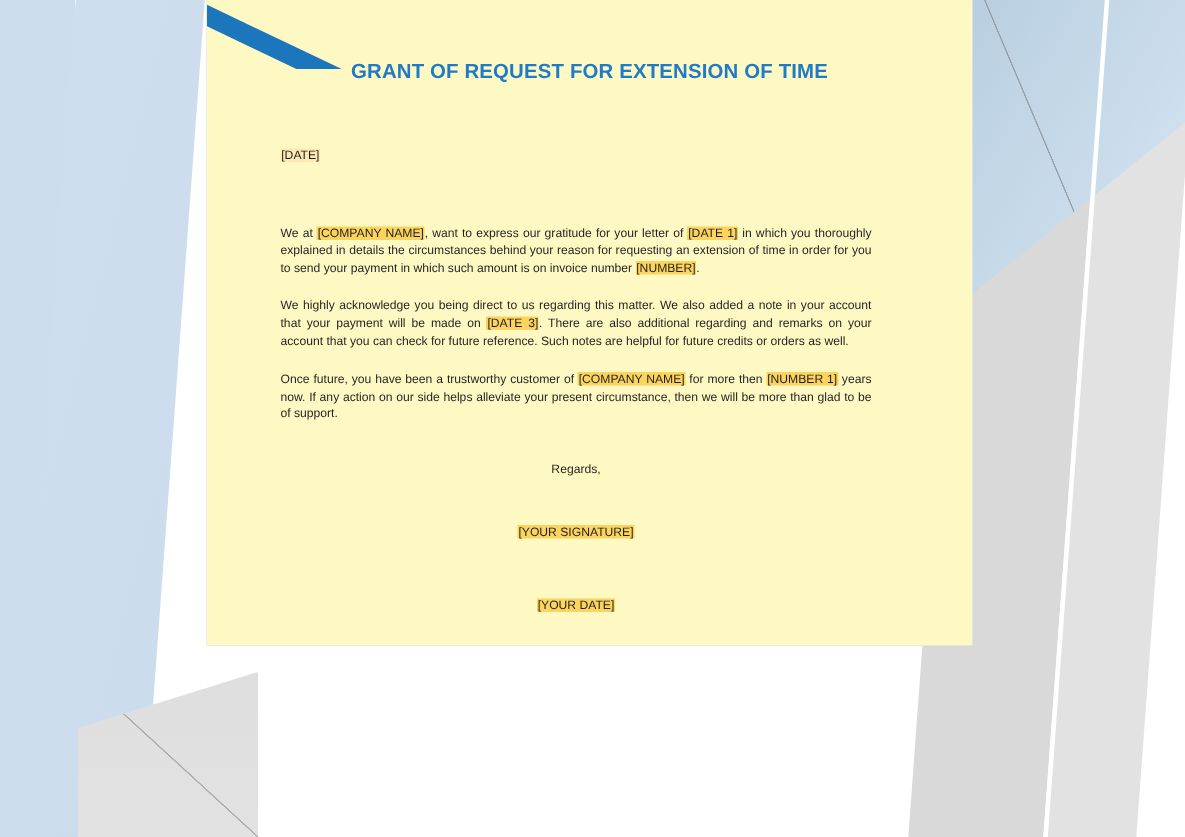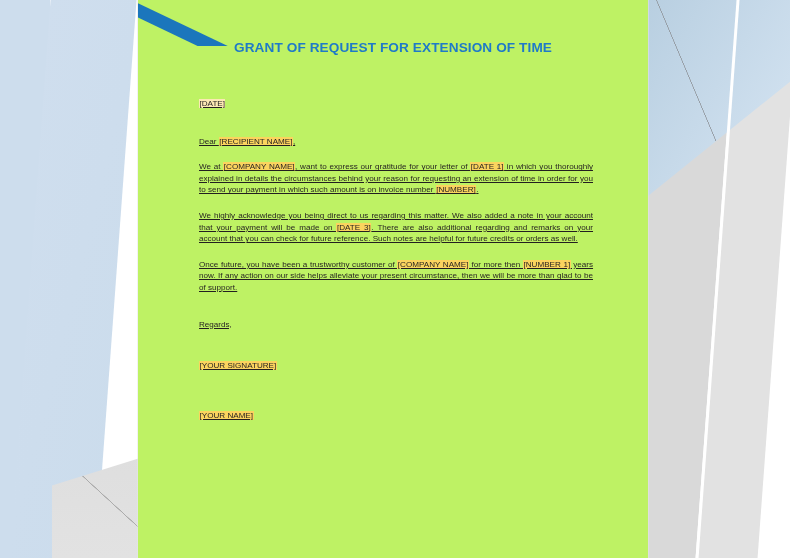--- a/index.html
+++ b/index.html
@@ -107,22 +107,22 @@
     transform: skewX(-4.2deg);
     transform-origin: top left;
   }
 
   
   #page {
     position: absolute;
     left: 138px;
     top: 0;
     width: 510px;
-    height: 558px;
-    background: #bef264;
+    height: 430px;
+    background: #fef9c3;
     overflow: hidden;
     box-shadow: 0 0 0 0.5px #e6e6e6;
   }
 
   
   .banner {
     position: absolute;
     top: 0;
     left: 0;
     width: 150px;
@@ -148,47 +148,46 @@
     width: 100%;
     text-align: center;
     color: #1f7ac8;
     font-size: 13.6px;
     font-weight: bold;
     letter-spacing: .1px;
   }
 
   .content {
     position: absolute;
-    left: 61px;
+    left: 49px;
     top: 98px;
     width: 394px;
     color: #231f20;
     font-size: 8.1px;
     line-height: 11.6px;
     text-align: justify;
-    text-decoration: underline;
   }
   .content p {
     margin: 0;
   }
   .gap-sm { height: 26px; }
   .gap-md { height: 14px; }
   .gap-lg { height: 25px; }
   .gap-xl { height: 30px; }
   .gap-xxl { height: 38px; }
 
   .hl {
     background: #fbd45e;
     padding: 0 .5px;
   }
   .hl-soft {
     background: #fce9b4;
     padding: 0 .5px;
   }
-  .line-last { text-align: left; }
+  .line-last { text-align: center; }
 </style>
 </head>
 <body>
 
 <div id="scene">
   <div class="panel panel-left-a"></div>
   <div class="panel panel-left-b"></div>
   <div class="wedge-left"></div>
   <div class="wedge-left-edge"></div>
 
@@ -208,21 +207,20 @@
   <div class="doc-title">GRANT OF REQUEST FOR EXTENSION OF TIME</div>
 
   <div class="content">
 
     <p>
       <span class="hl-soft">[DATE]</span>
     </p>
 
     <div class="gap-sm"></div>
 
-    <p><span>Dear </span><span class="hl">[RECIPIENT NAME]</span><span>,</span></p>
 
     <div class="gap-md"></div>
 
     <p><span>We at </span><span class="hl">[COMPANY NAME]</span><span>, want to express our gratitude for your letter of </span><span class="hl">[DATE 1]</span><span> in which you thoroughly explained in details the circumstances behind your reason for requesting an extension of time in order for you to send your payment in which such amount is on invoice number </span><span class="hl">[NUMBER]</span><span>.</span></p>
 
     <div class="gap-md"></div>
 
     <p><span>We highly acknowledge you being direct to us regarding this matter. We also added a note in your account that your payment will be made on </span><span class="hl">[DATE 3]</span><span>. There are also additional regarding and remarks on your account that you can check for future reference. Such notes are helpful for future credits or orders as well.</span></p>
 
     <div class="gap-md"></div>
@@ -235,17 +233,17 @@
 
     <div class="gap-xl"></div>
 
     <p class="line-last">
       <span class="hl">[YOUR SIGNATURE]</span>
     </p>
 
     <div class="gap-xxl"></div>
 
     <p class="line-last">
-      <span class="hl">[YOUR NAME]</span>
+      <span class="hl">[YOUR DATE]</span>
     </p>
 
   </div>
 </div>
 
 </body></html>

